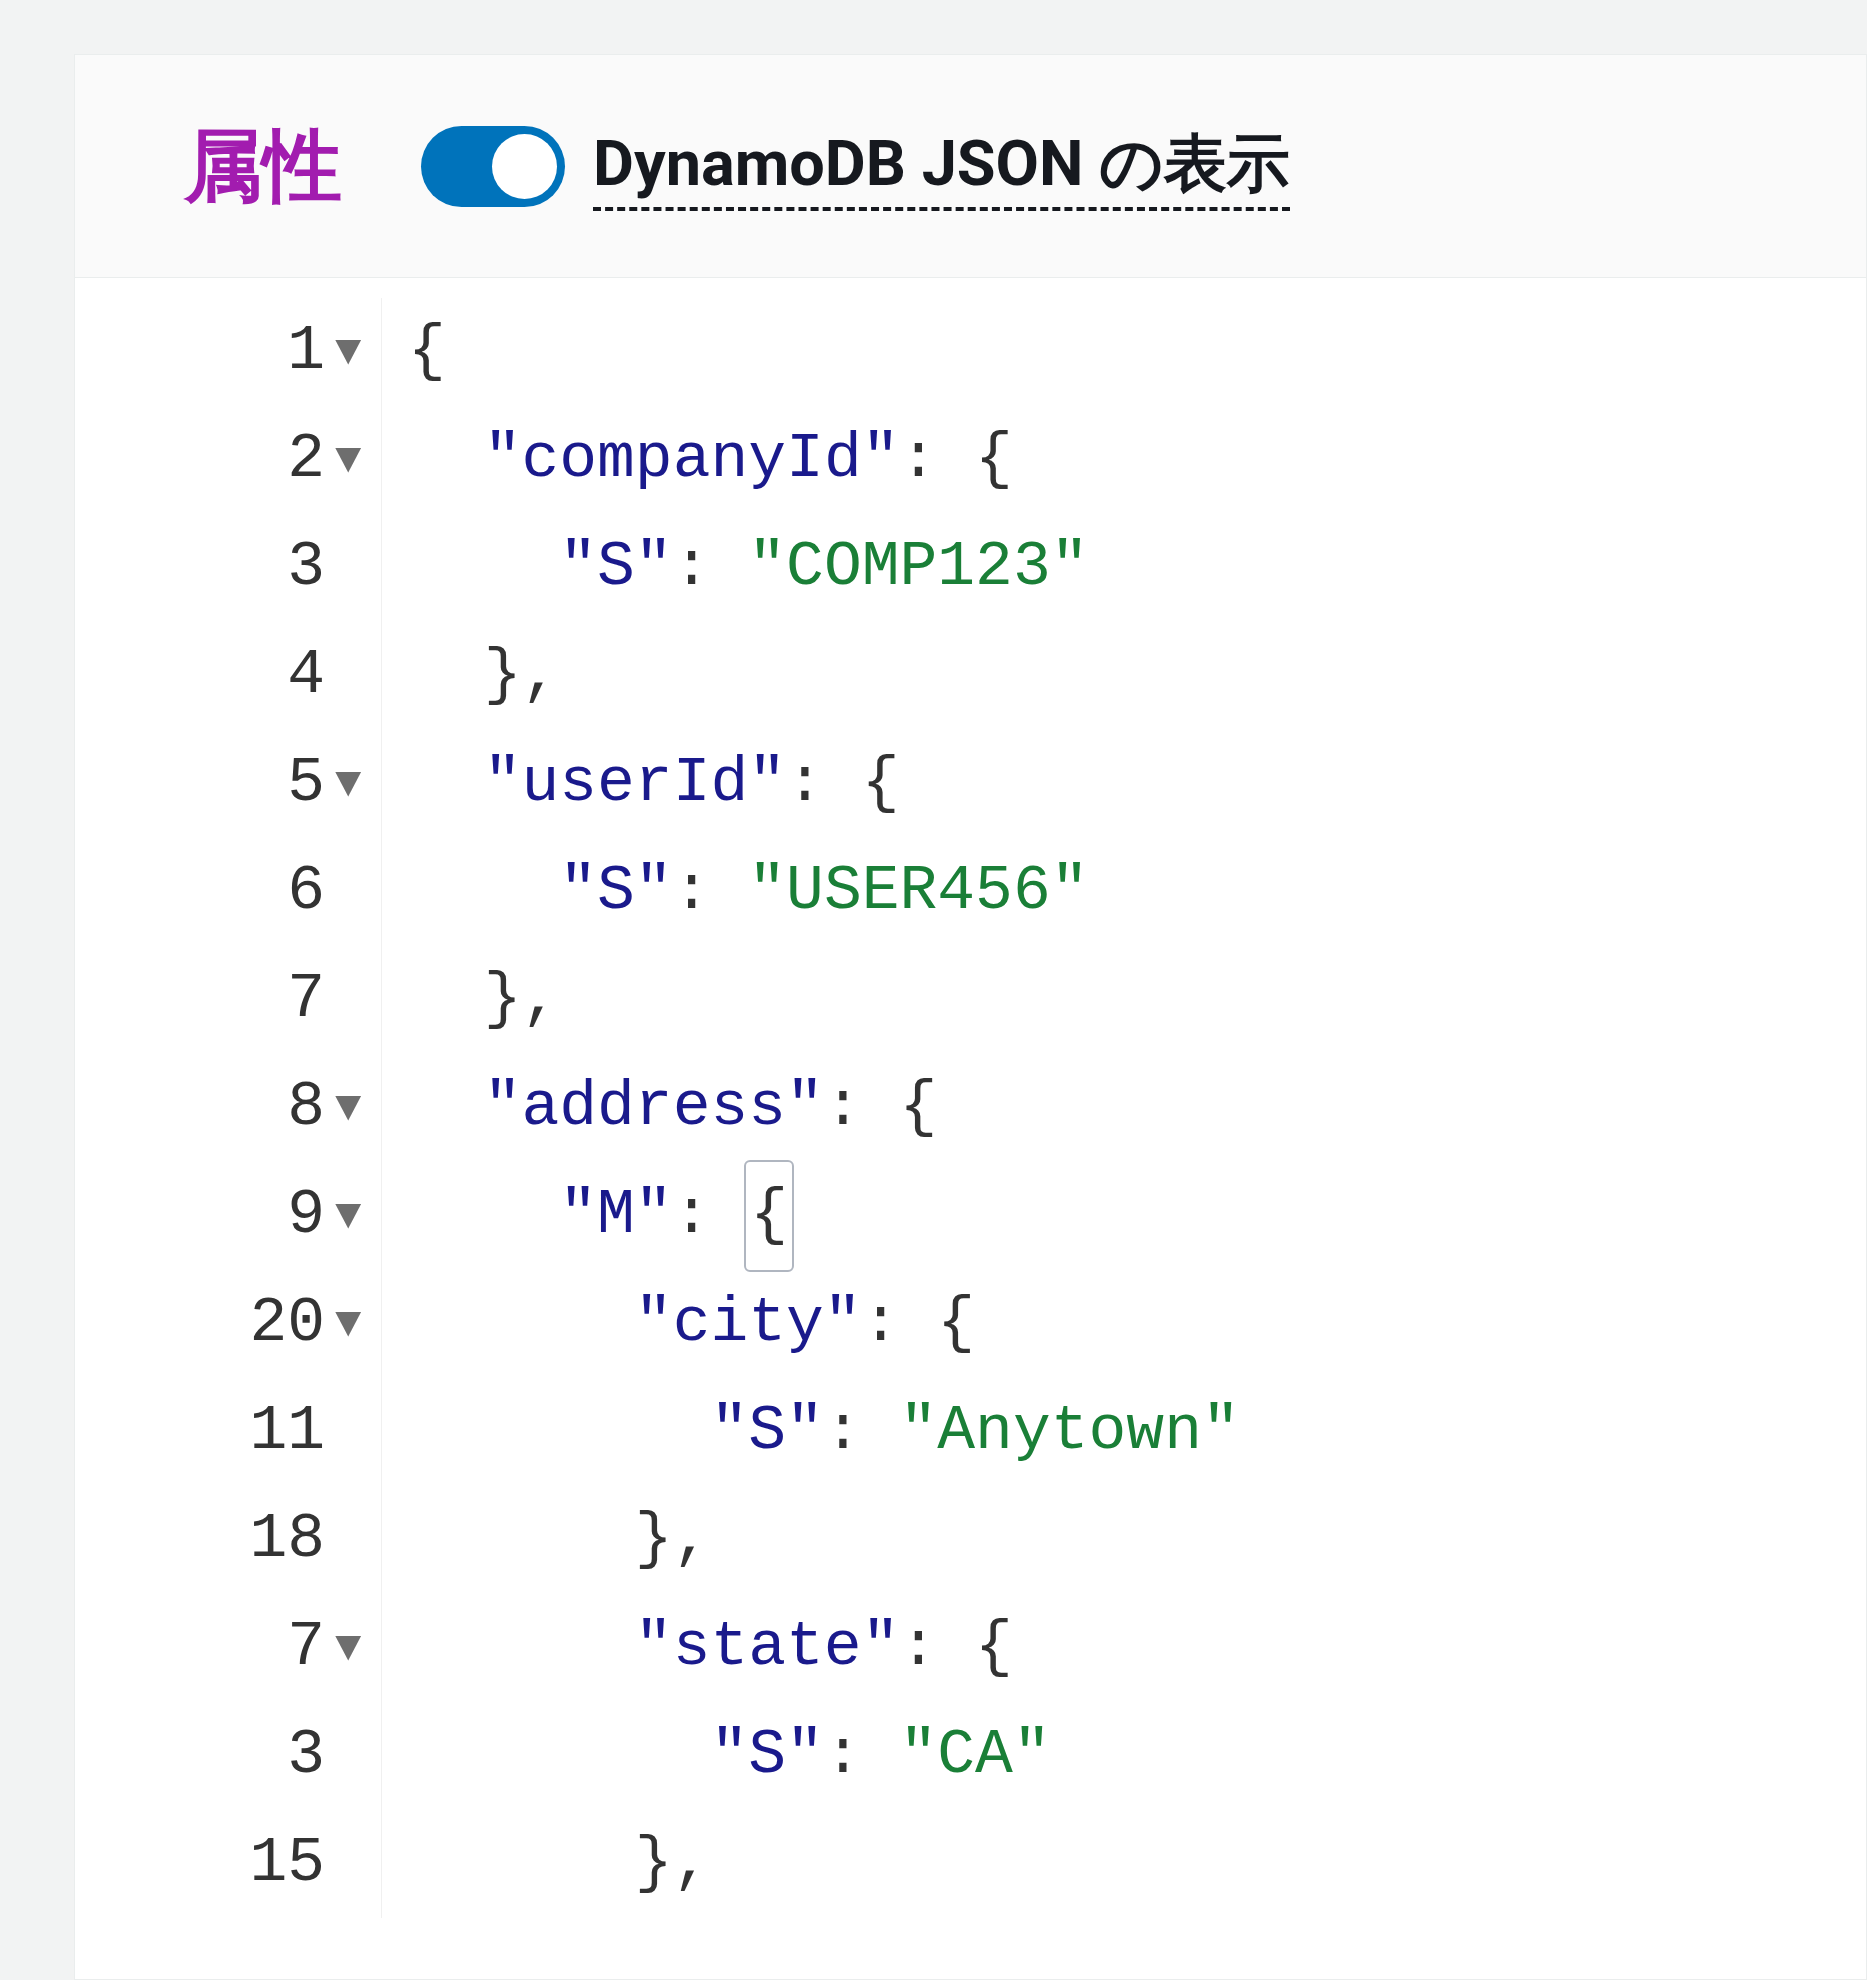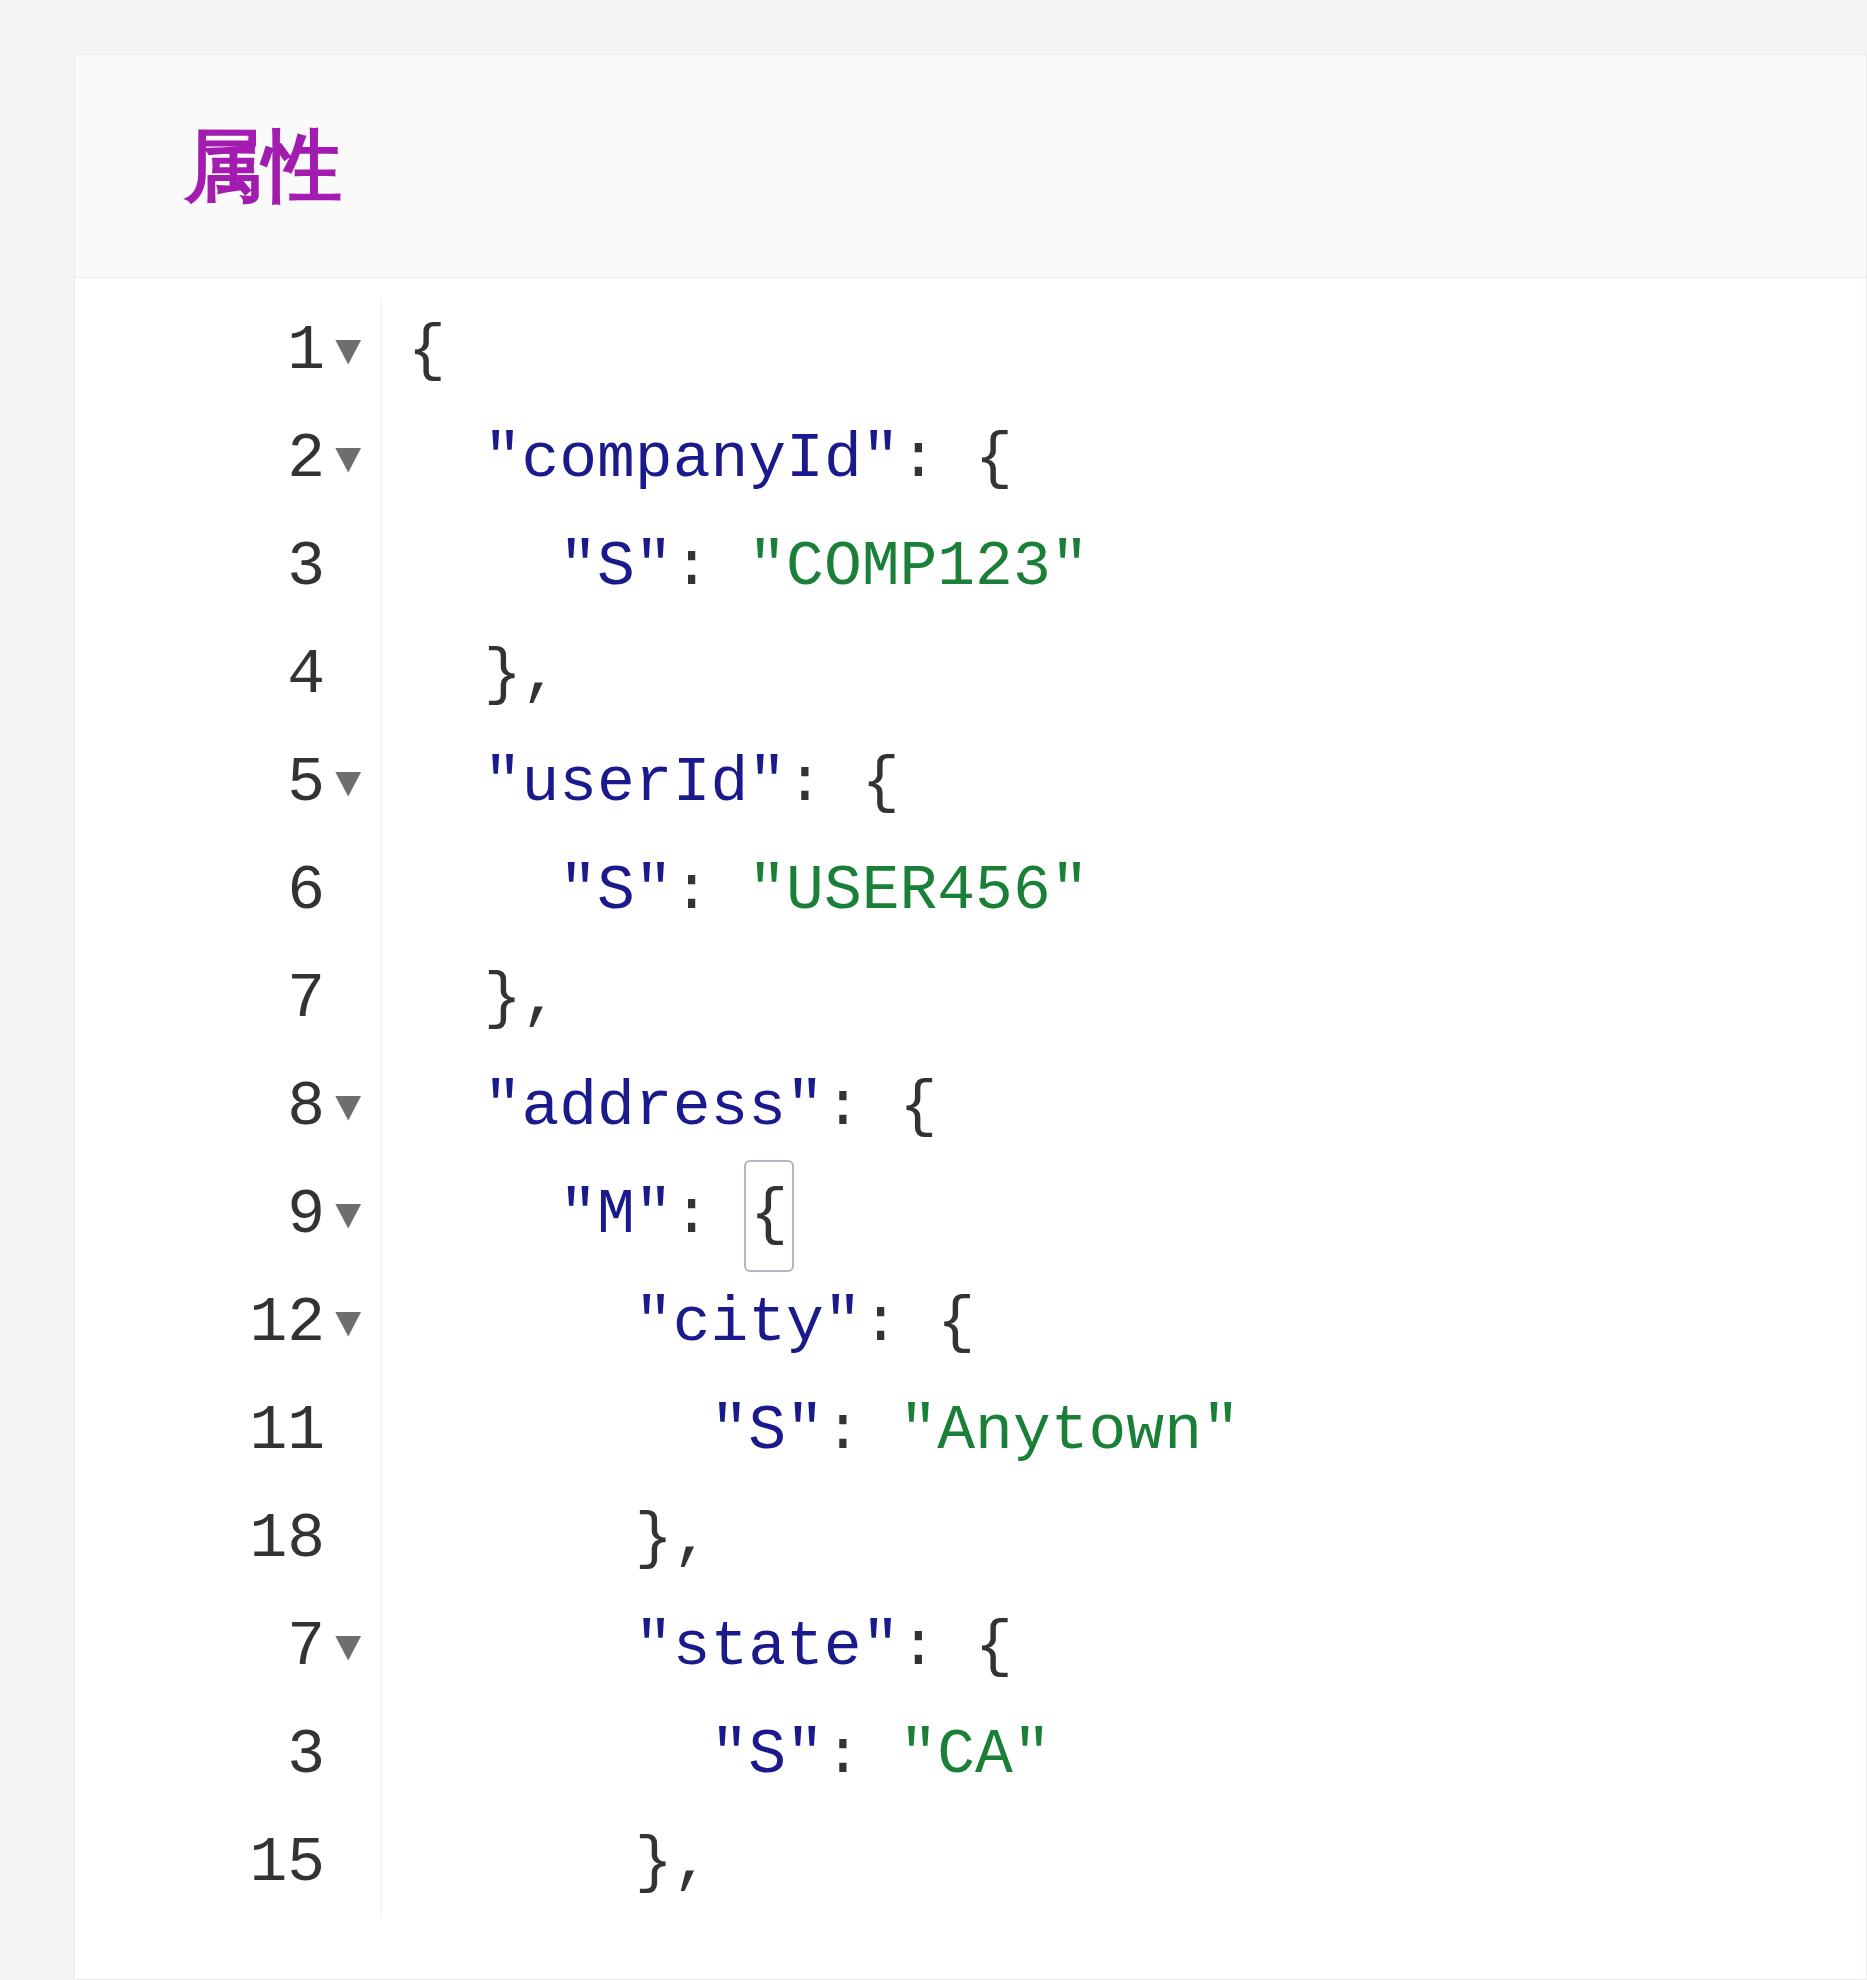--- a/index.html
+++ b/index.html
@@ -118,20 +118,26 @@
     margin: 0 -4px;
   }
 </style>
 </head>
 <body>
 
 <div class="panel">
 
   <div class="header">
     <div class="header-title">属性</div>
+    <div class="toggle-group">
+      <div class="toggle-track">
+        <div class="toggle-thumb"></div>
+      </div>
+      <span class="toggle-label">DynamoDB JSON の表示</span>
+    </div>
   </div>
 
   <div class="editor">
     <div class="gutter" id="gutter">
         <div class="gutter-line">
           <span class="num">1</span>
           <span class="fold-marker">▼</span>
         </div>
         <div class="gutter-line">
           <span class="num">2</span>
@@ -159,21 +165,21 @@
         </div>
         <div class="gutter-line">
           <span class="num">8</span>
           <span class="fold-marker">▼</span>
         </div>
         <div class="gutter-line">
           <span class="num">9</span>
           <span class="fold-marker">▼</span>
         </div>
         <div class="gutter-line">
-          <span class="num">12</span>
+          <span class="num">20</span>
           <span class="fold-marker">▼</span>
         </div>
         <div class="gutter-line">
           <span class="num">11</span>
           <span class="fold-marker"></span>
         </div>
         <div class="gutter-line">
           <span class="num">18</span>
           <span class="fold-marker"></span>
         </div>

